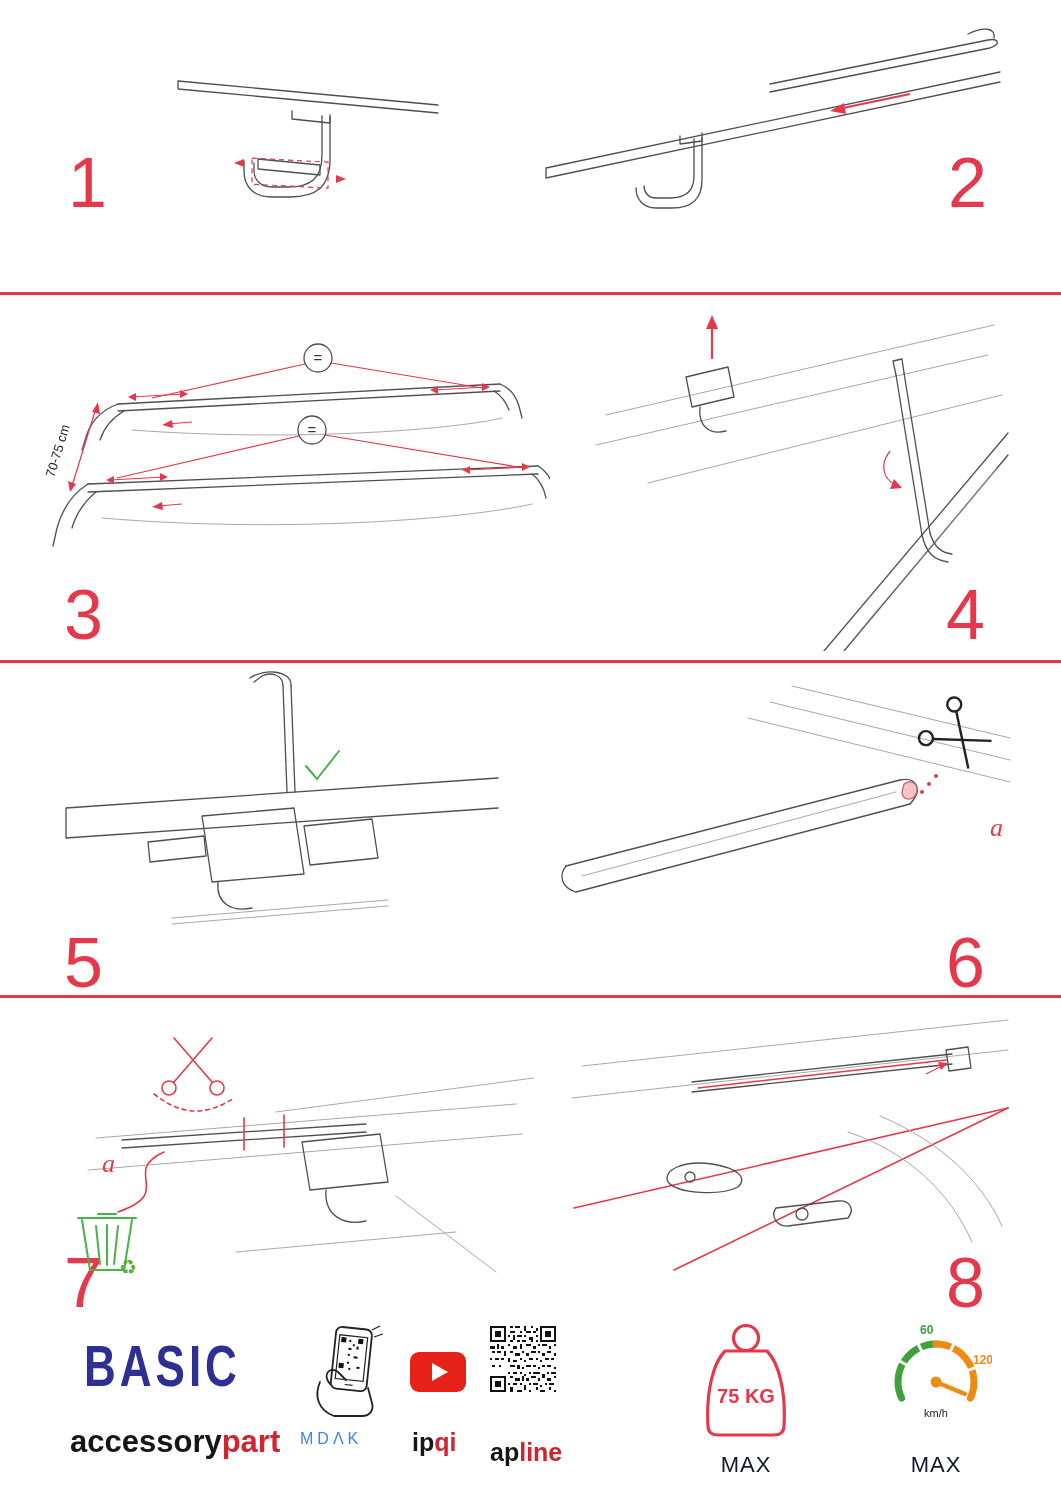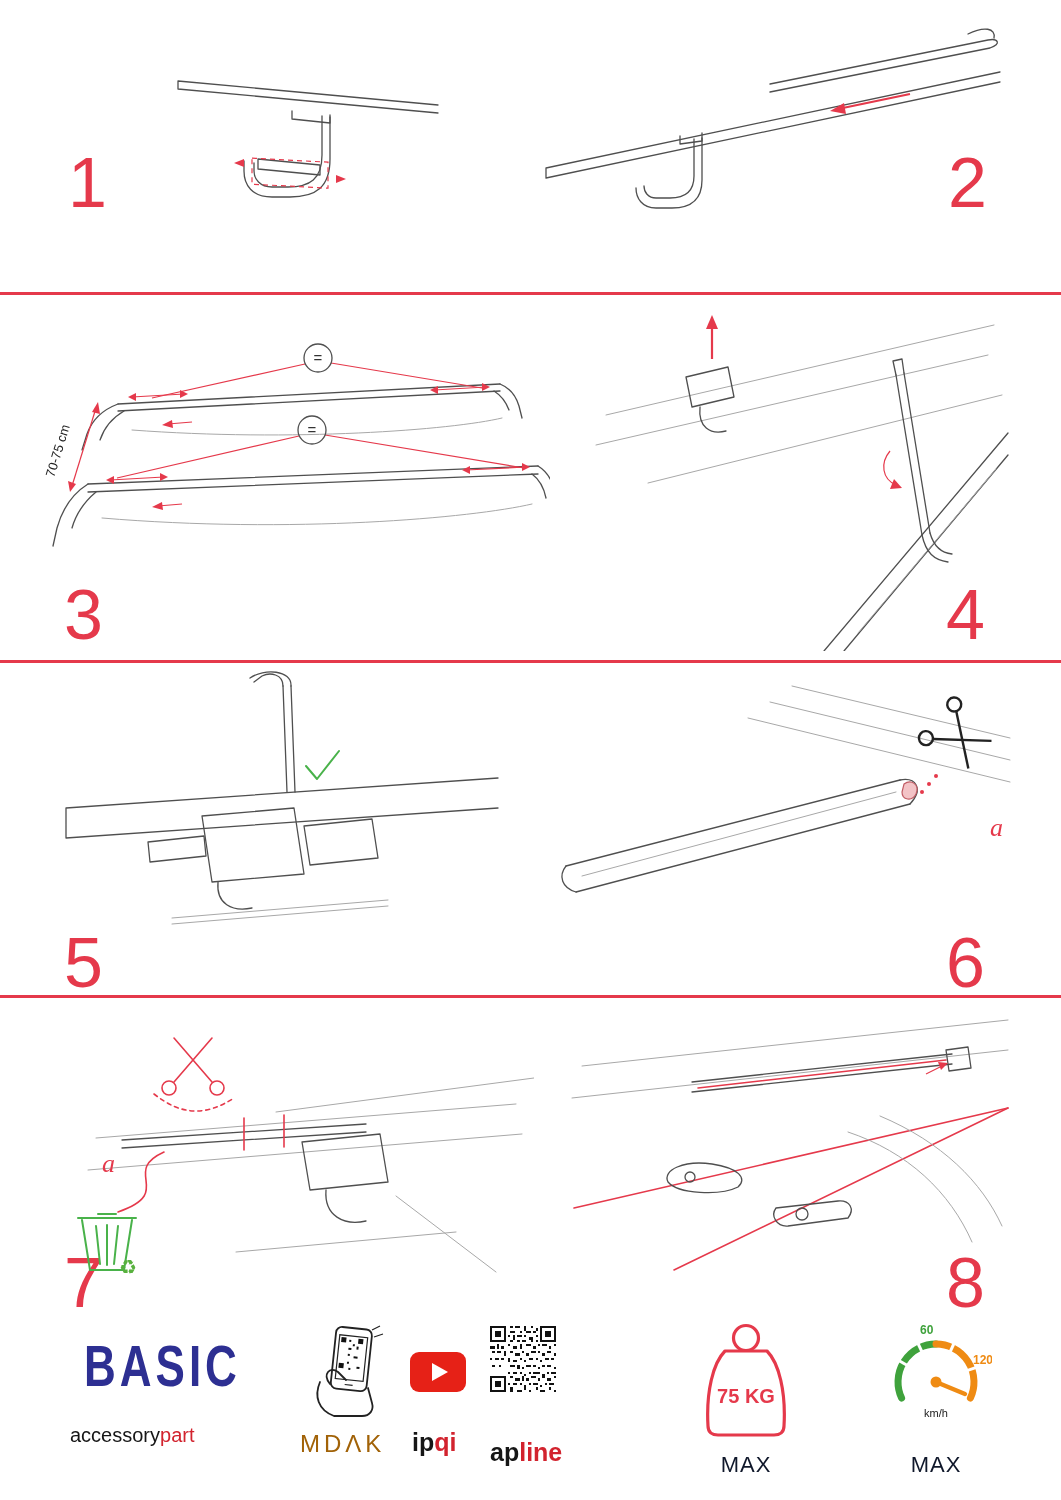--- a/index.html
+++ b/index.html
@@ -32,25 +32,25 @@
   .lbla { font-size:26px; fill:#e5394b; font-family:"Liberation Serif",serif; font-style:italic; }
   .wtxt { fill:#e5394b; font-size:20px; font-weight:bold; text-anchor:middle; font-family:"Liberation Sans",sans-serif; }
   .gtxt { font-size:12px; font-weight:bold; fill:#3fa23c; font-family:"Liberation Sans",sans-serif; }
   .otxt { font-size:12px; font-weight:bold; fill:#ef8b13; font-family:"Liberation Sans",sans-serif; }
   .ktxt { font-size:11px; fill:#222; text-anchor:middle; font-family:"Liberation Sans",sans-serif; }
   .recy { font-size:20px; fill:#58b13e; text-anchor:middle; font-family:"DejaVu Sans",sans-serif; }
 
   
   .logo-basic { position:absolute; left:84px; top:1334px; font-size:44px; font-weight:700;
                 color:#2d2f92; letter-spacing:4px; transform:scaleY(1.3); transform-origin:top left; }
-  .wordmark { position:absolute; font-size:20px; font-weight:400; color:#161616; white-space:nowrap; }
+  .wordmark { position:absolute; font-size:31px; font-weight:700; color:#161616; white-space:nowrap; }
   .wordmark.light { font-weight:700; font-size:25px; }
   .redtxt { color:#d2232e; }
-  .mdak { position:absolute; left:300px; top:1430px; font-size:24px; font-weight:500;
-          letter-spacing:4px; color:#a16207; }
+  .mdak { position:absolute; left:300px; top:1430px; font-size:16px; font-weight:500;
+          letter-spacing:4px; color:#3b82f6; }
   .max-label { position:absolute; text-align:center; font-size:22px; font-weight:400;
                color:#0f172a; letter-spacing:1px; }
 </style>
 </head>
 <body>
 
 <div class="page">
 
   <div class="step-number" style="left:68px; top:148px;">1</div>
 

